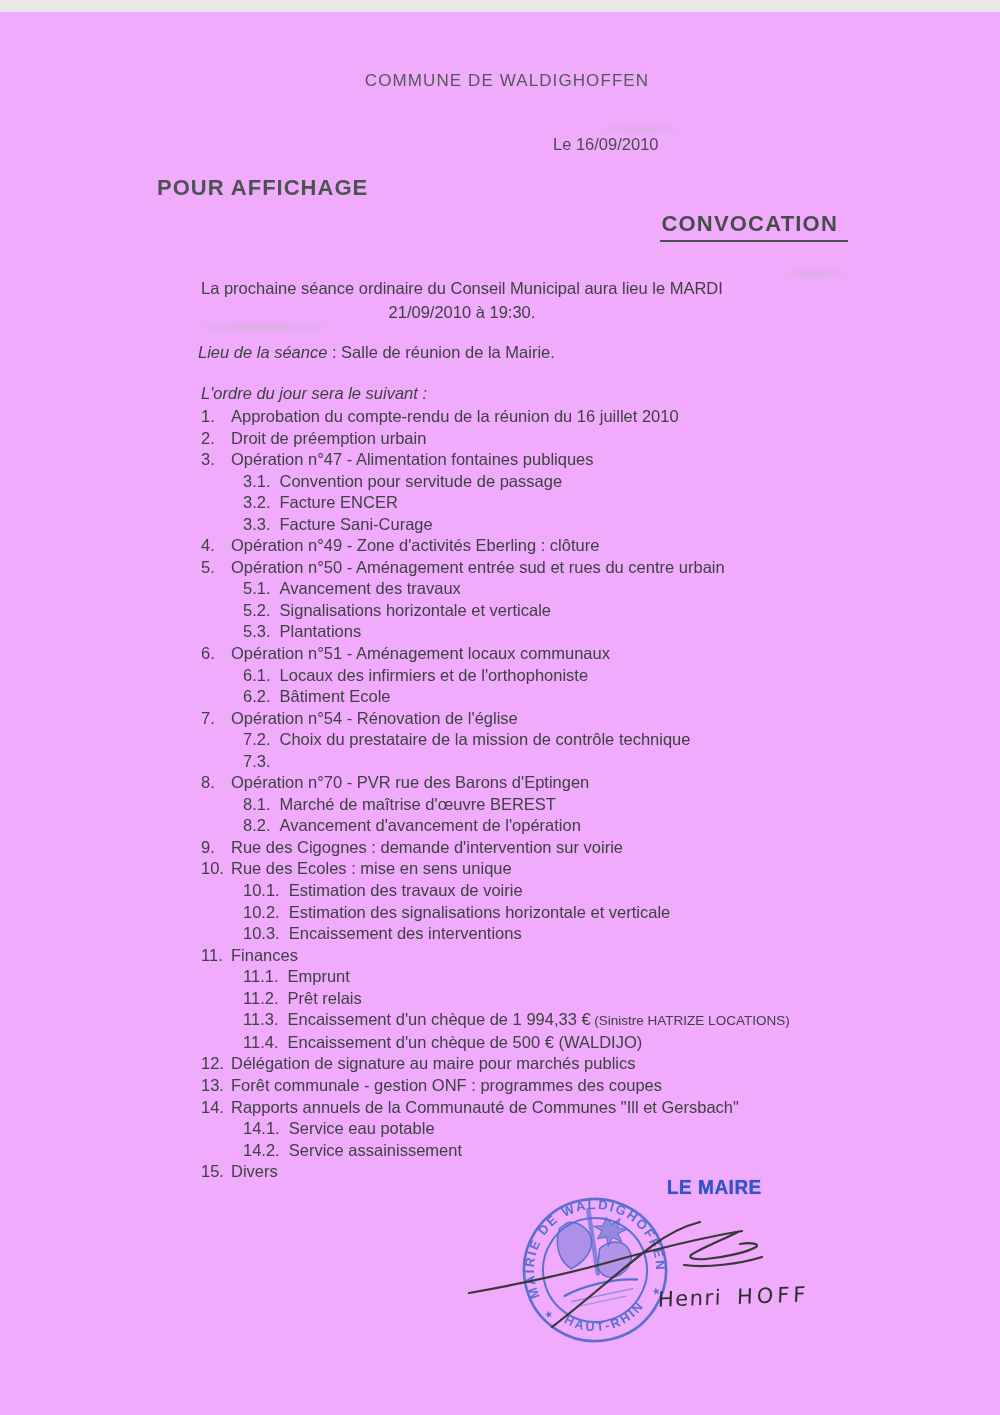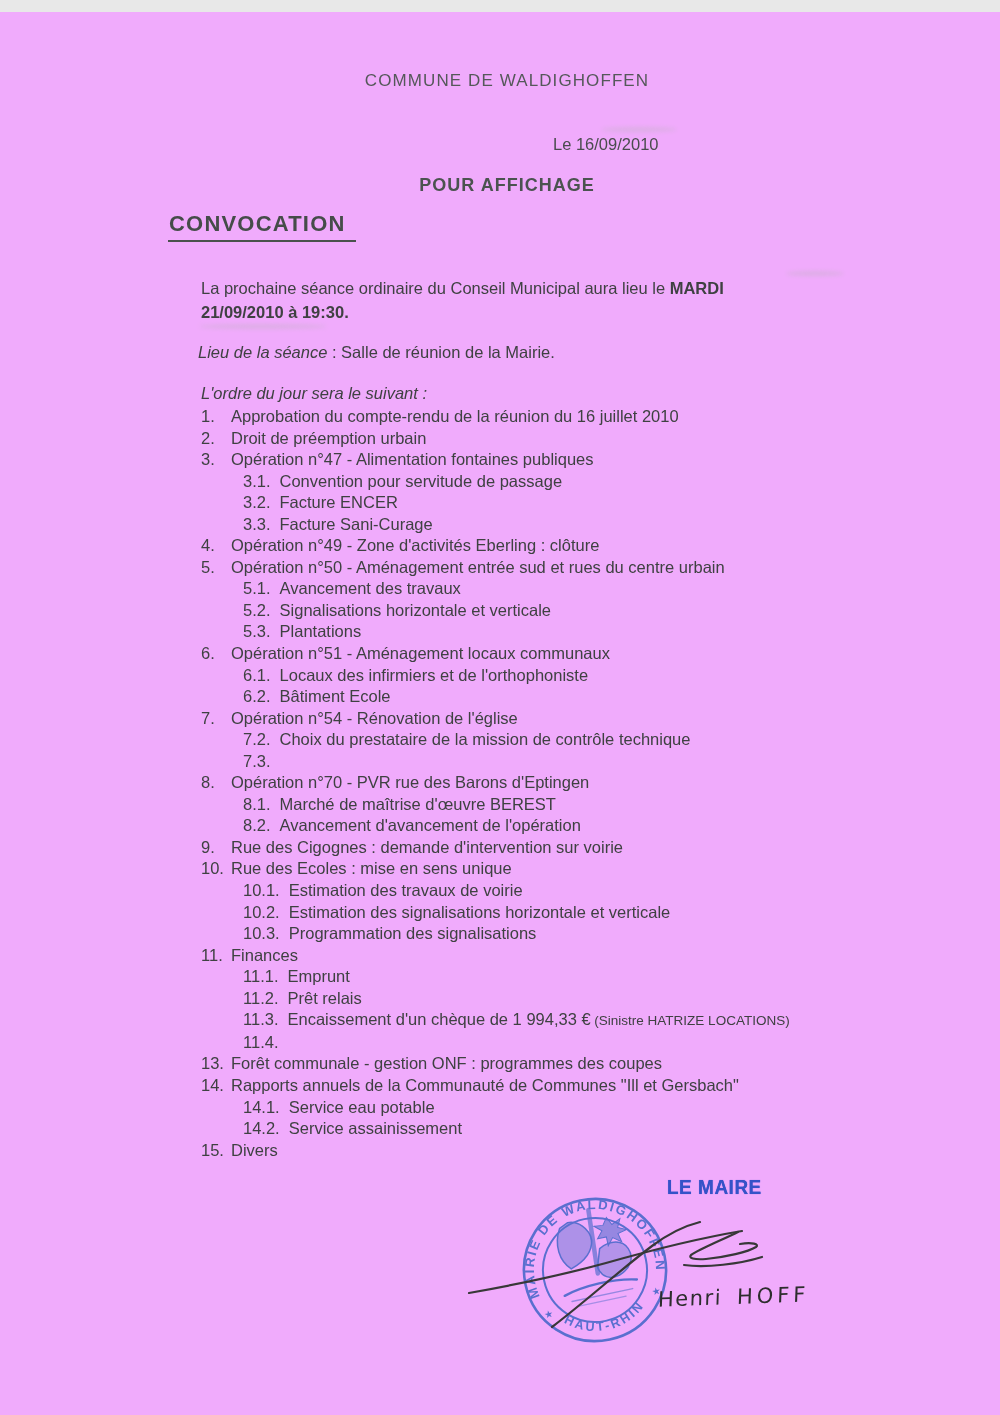--- a/index.html
+++ b/index.html
@@ -8,30 +8,30 @@
     font-family:"Liberation Sans", sans-serif; color:#3f4142; overflow:hidden;
     margin:12px auto;
   }
   .abs{position:absolute;}
   .hdr-commune{
     left:157px; top:59px; width:700px; text-align:center;
     font-size:17px; letter-spacing:1.1px; color:#55585a;
   }
   .date-line{ left:553px; top:123px; font-size:16.5px; color:#4a4c4e; }
   .pour-affichage{
-    left:157px; top:163px; width:700px; text-align:center;
-    font-size:18px; font-weight:bold; letter-spacing:1px; color:#4b5350;
-  }
-  .convocation-wrap{ left:168px; top:199px; width:700px; text-align:left; }
+    left:157px; top:163px; width:700px; text-align:left;
+    font-size:22px; font-weight:bold; letter-spacing:1px; color:#4b5350;
+  }
+  .convocation-wrap{ left:148px; top:199px; width:700px; text-align:right; }
   .convocation{
     display:inline-block; font-size:22px; font-weight:bold; letter-spacing:1.2px;
     color:#454c49; border-bottom:2.5px solid #4a514d; padding:0 10px 3px 1px;
   }
   .intro{ left:201px; top:264px; font-size:16.5px; line-height:24px; color:#3f4142; }
-  .b{ font-weight:bold; }
+  .b{ font-weight:normal;text-align:center; }
   .it{ font-style:italic; }
   .lieu{ left:198px; top:331px; font-size:16.5px; }
   .ordre{ left:201px; top:372px; font-size:16.5px; }
   .agenda{ left:201px; top:394px; font-size:16.5px; color:#3f4142; }
   .row{ display:flex; line-height:21.55px; white-space:nowrap; }
   .lvl1 .num{ min-width:30px; }
   .lvl2{ padding-left:42px; }
   .lvl2 .num{ margin-right:9px; }
   .small-note{ font-size:13.5px; }
   .artifact{
@@ -166,40 +166,45 @@
       <div class="row lvl2">
         <span class="num">10.1.</span>
         <span class="txt">Estimation des travaux de voirie</span>
       </div>
       <div class="row lvl2">
         <span class="num">10.2.</span>
         <span class="txt">Estimation des signalisations horizontale et verticale</span>
       </div>
       <div class="row lvl2">
         <span class="num">10.3.</span>
-        <span class="txt">Programmation des signalisations</span>
+        <span class="txt">Encaissement des interventions</span>
       </div>
       <div class="row lvl1">
         <span class="num">11.</span>
         <span class="txt">Finances</span>
       </div>
       <div class="row lvl2">
         <span class="num">11.1.</span>
         <span class="txt">Emprunt</span>
       </div>
       <div class="row lvl2">
         <span class="num">11.2.</span>
         <span class="txt">Prêt relais</span>
       </div>
       <div class="row lvl2">
         <span class="num">11.3.</span>
         <span class="txt">Encaissement d'un chèque de 1 994,33 €<span class="small-note"> (Sinistre HATRIZE LOCATIONS)</span></span>
       </div>
       <div class="row lvl2">
         <span class="num">11.4.</span>
+        <span class="txt">Encaissement d'un chèque de 500 € (WALDIJO)</span>
+      </div>
+      <div class="row lvl1">
+        <span class="num">12.</span>
+        <span class="txt">Délégation de signature au maire pour marchés publics</span>
       </div>
       <div class="row lvl1">
         <span class="num">13.</span>
         <span class="txt">Forêt communale - gestion ONF : programmes des coupes</span>
       </div>
       <div class="row lvl1">
         <span class="num">14.</span>
         <span class="txt">Rapports annuels de la Communauté de Communes "Ill et Gersbach"</span>
       </div>
       <div class="row lvl2">

